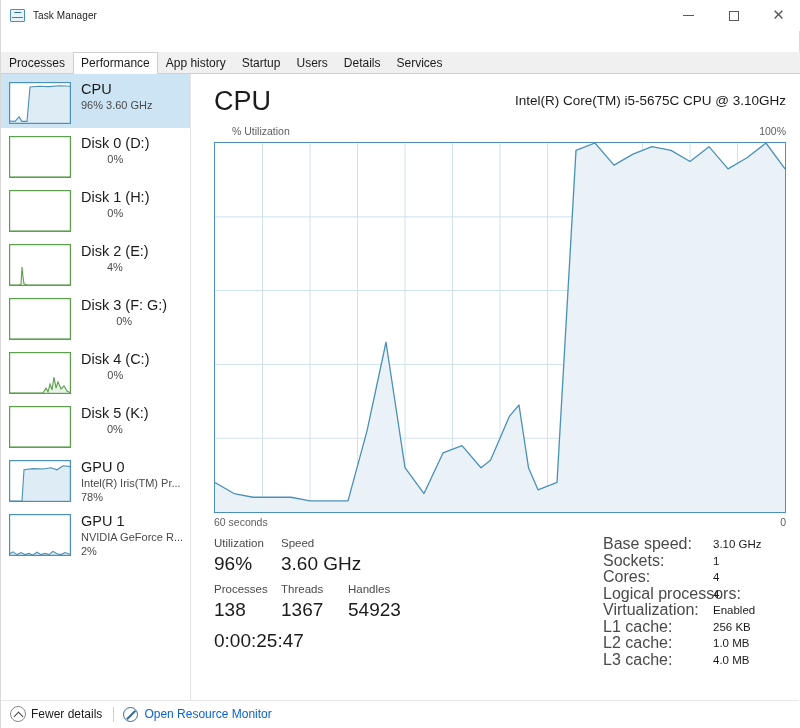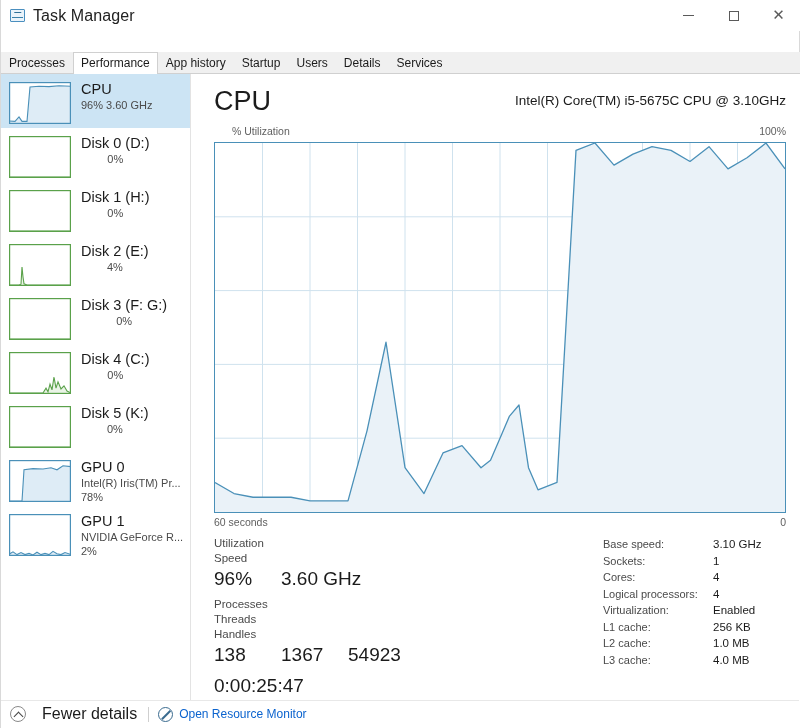--- a/index.html
+++ b/index.html
@@ -35,21 +35,21 @@
   .tb-icon .line {
     position: absolute; left: 2px; top: 9px; width: 11px; height: 1px;
     background: #3a7fa8;
   }
   .tb-icon .peak {
     position: absolute; left: 4px; top: 4px; width: 7px; height: 5px;
     border-top: 1.5px solid #2f6f96;
     transform: skewX(-8deg);
   }
   .tb-title {
-    font-size: 16px; color: #222; letter-spacing: .1px;
+    font-size: 10px; color: #222; letter-spacing: .1px;
   }
   .winbtns {
     position: absolute; right: 0; top: 0; height: 31px;
     display: flex;
   }
   .winbtn {
     width: 45px; height: 31px;
     display: flex; align-items: center; justify-content: center;
     color: #5a5a5a; font-size: 13px;
   }
@@ -154,34 +154,34 @@
   .axis-row2 {
     position: absolute; left: 23px; right: 14px; top: 442px; height: 14px;
   }
   .axis-b-left { position: absolute; left: 0; top: 0; font-size: 10.5px; color: #606060; }
   .axis-b-right { position: absolute; right: 0; top: 0; font-size: 10.5px; color: #606060; }
 
   
   .stats {
     position: absolute; left: 23px; top: 462px; width: 210px;
   }
-  .stat-labels { display: flex; flex-direction: column; }
+  .stat-labels { display: flex; }
   .stat-values { display: flex; margin-bottom: 6px; }
   .sl { font-size: 11.5px; color: #4a4a4a; line-height: 15px; }
   .sv { font-size: 19px; color: #1b1b1b; line-height: 25px; font-weight: 400; }
   .col-a { width: 67px; }
   .col-b { width: 67px; }
   .col-c { width: 76px; }
   .wide { width: auto; }
 
   .specs {
     position: absolute; left: 412px; top: 462px; width: 200px;
   }
   .spec-row { display: flex; line-height: 16.5px; }
-  .spec-k { width: 110px; font-size: 11px; color: #4a4a4a; white-space: nowrap; }
+  .spec-k { width: 110px; font-size: 16px; color: #4a4a4a; white-space: nowrap; }
   .spec-v { font-size: 11.5px; color: #1b1b1b; white-space: nowrap; }
 
   
   .statusbar {
     position: absolute; left: 0; bottom: 0; width: 798px; height: 27px;
     background: #ffffff;
     border-top: 1px solid #e8e8e8;
     display: flex; align-items: center;
     padding-left: 9px;
   }
@@ -190,21 +190,21 @@
     width: 16px; height: 16px; border-radius: 50%;
     border: 1px solid #8a8a8a;
     position: relative; flex: none;
   }
   .chev-circle::after {
     content: ""; position: absolute; left: 4px; top: 6px;
     width: 6px; height: 6px;
     border-left: 1.3px solid #444; border-top: 1.3px solid #444;
     transform: rotate(45deg);
   }
-  .fewer-label { font-size: 16px; color: #1b1b1b; margin-left: 16px; }
+  .fewer-label { font-size: 12px; color: #1b1b1b; margin-left: 5px; }
   .sep { width: 1px; height: 15px; background: #cfcfcf; margin: 0 9px 0 11px; }
   .orm { display: flex; align-items: center; }
   .orm-icon {
     width: 15px; height: 15px; border-radius: 50%;
     border: 1.4px solid #3a6b8f; position: relative; flex: none;
     background: #ffffff;
   }
   .orm-icon::after {
     content: ""; position: absolute; left: 1px; top: 6px;
     width: 12px; height: 1.6px; background: #3a6b8f;

